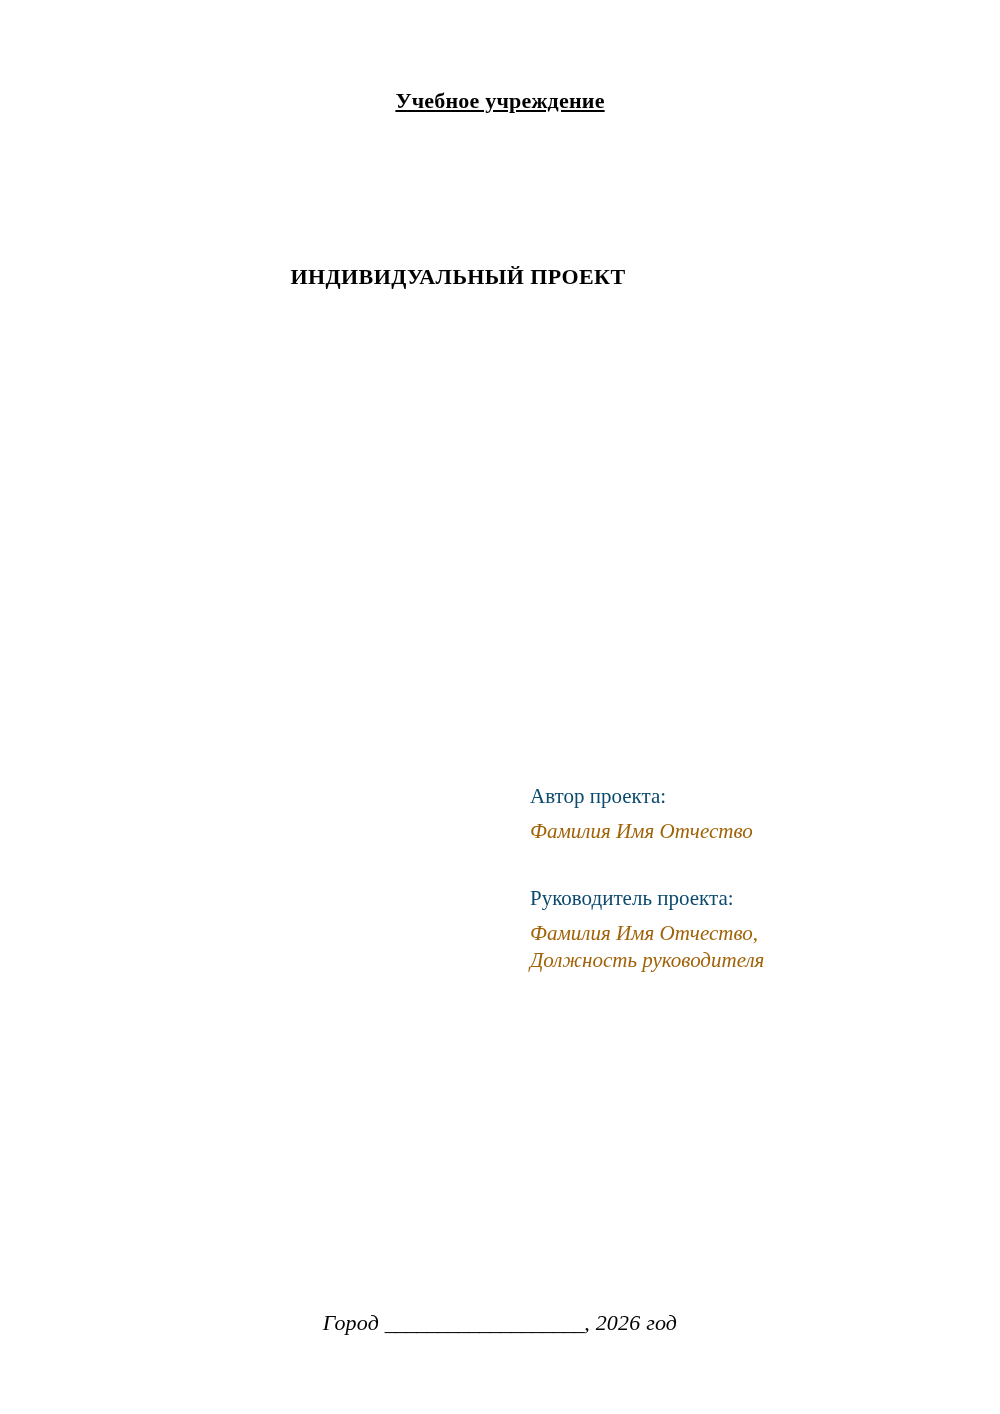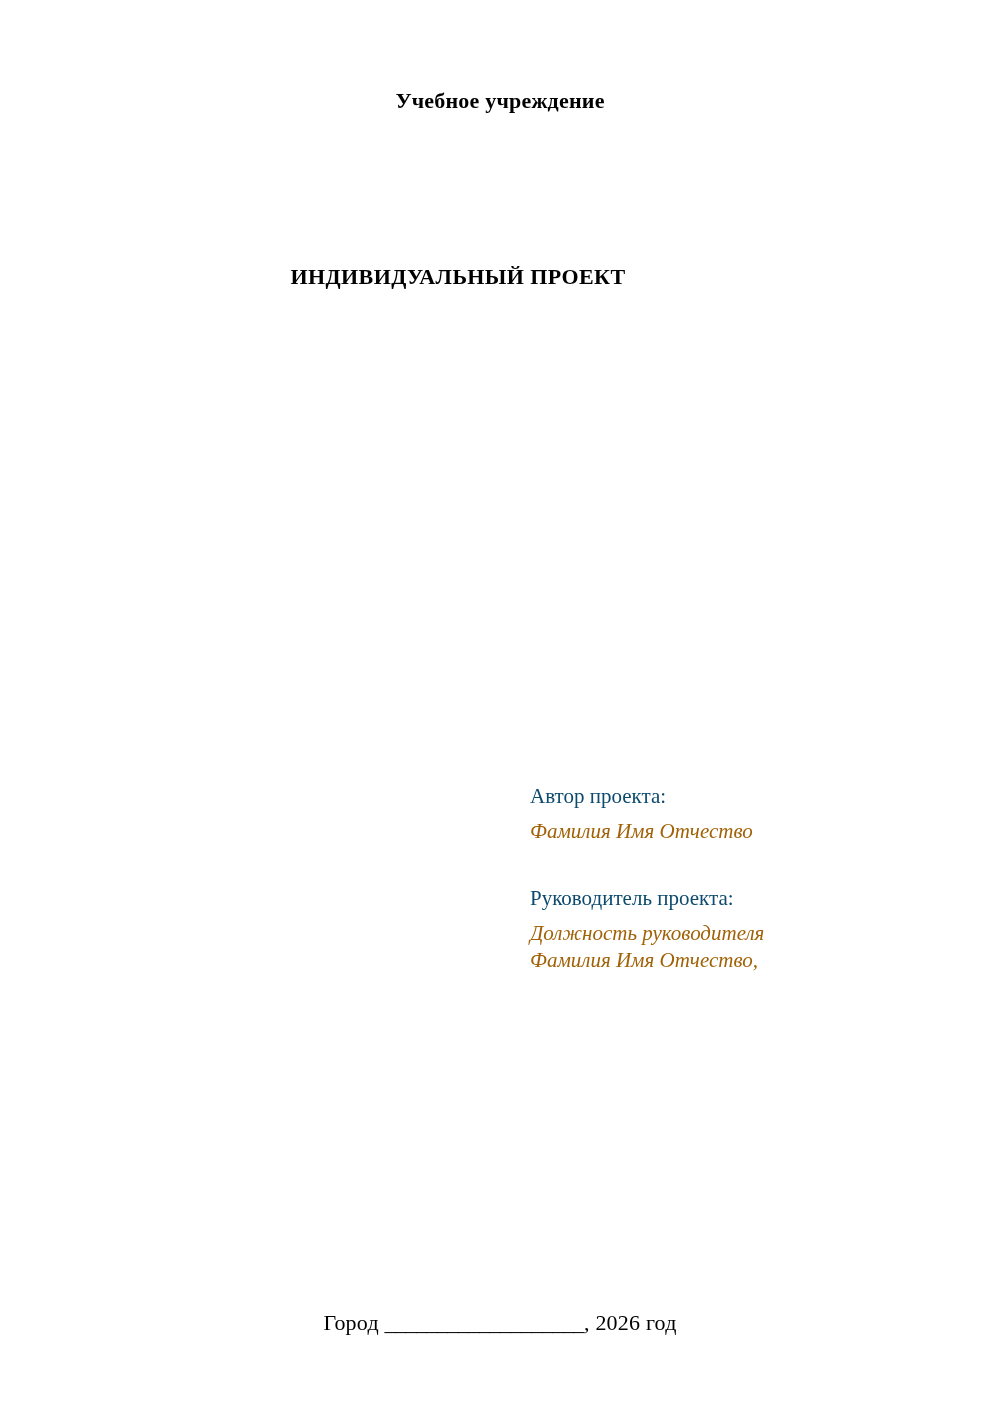--- a/index.html
+++ b/index.html
@@ -26,20 +26,21 @@
   
   .institution {
     position: absolute;
     top: 88px;
     left: 0;
     width: 1000px;
     text-align: center;
     font-size: 22px;
     font-weight: 700;
     letter-spacing: 0.2px;
+    text-decoration: underline;
   }
 
   
   .project-type {
     position: absolute;
     top: 264px;
     left: 0;
     width: 916px;
     text-align: center;
     font-size: 22px;
@@ -88,20 +89,21 @@
 
   
   .footer {
     position: absolute;
     bottom: 78px;
     left: 0;
     width: 1000px;
     text-align: center;
     font-size: 22px;
     letter-spacing: 0.2px;
+    font-style: italic;
   }
   .footer .blank {
     letter-spacing: -0.5px;
   }
 </style>
 </head>
 <body>
 
 <div class="page">
 
@@ -110,22 +112,22 @@
   <div class="project-type">ИНДИВИДУАЛЬНЫЙ ПРОЕКТ</div>
 
 
   <div class="credits">
     <div class="group">
       <p class="role">Автор проекта:</p>
       <p class="placeholder">Фамилия Имя Отчество</p>
     </div>
     <div class="group">
       <p class="role">Руководитель проекта:</p>
+      <p class="placeholder">Фамилия Имя Отчество,</p>
       <p class="placeholder">Должность руководителя</p>
-      <p class="placeholder">Фамилия Имя Отчество,</p>
     </div>
   </div>
 
   <div class="footer">
     <span>Город</span><span>&nbsp;</span><span class="blank">___________________</span><span>, 2026 год</span>
   </div>
 
 </div>
 
 </body></html>

